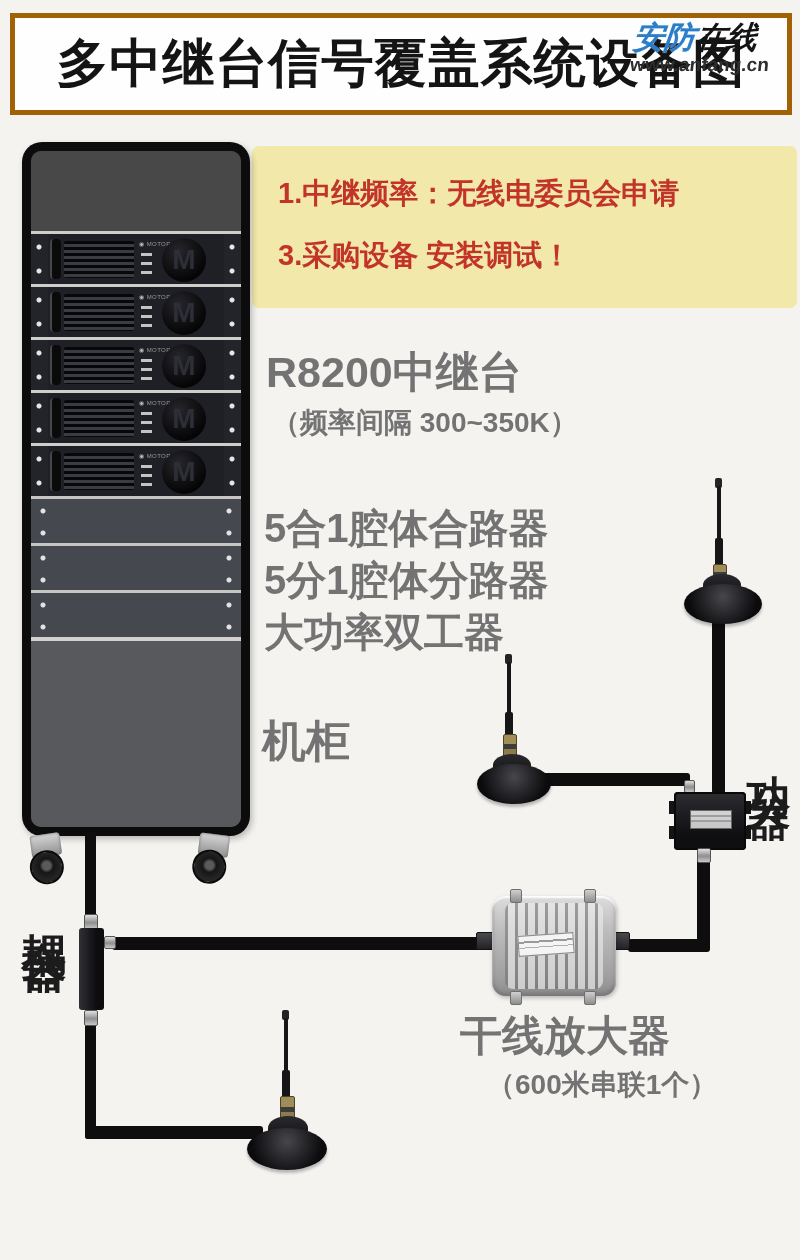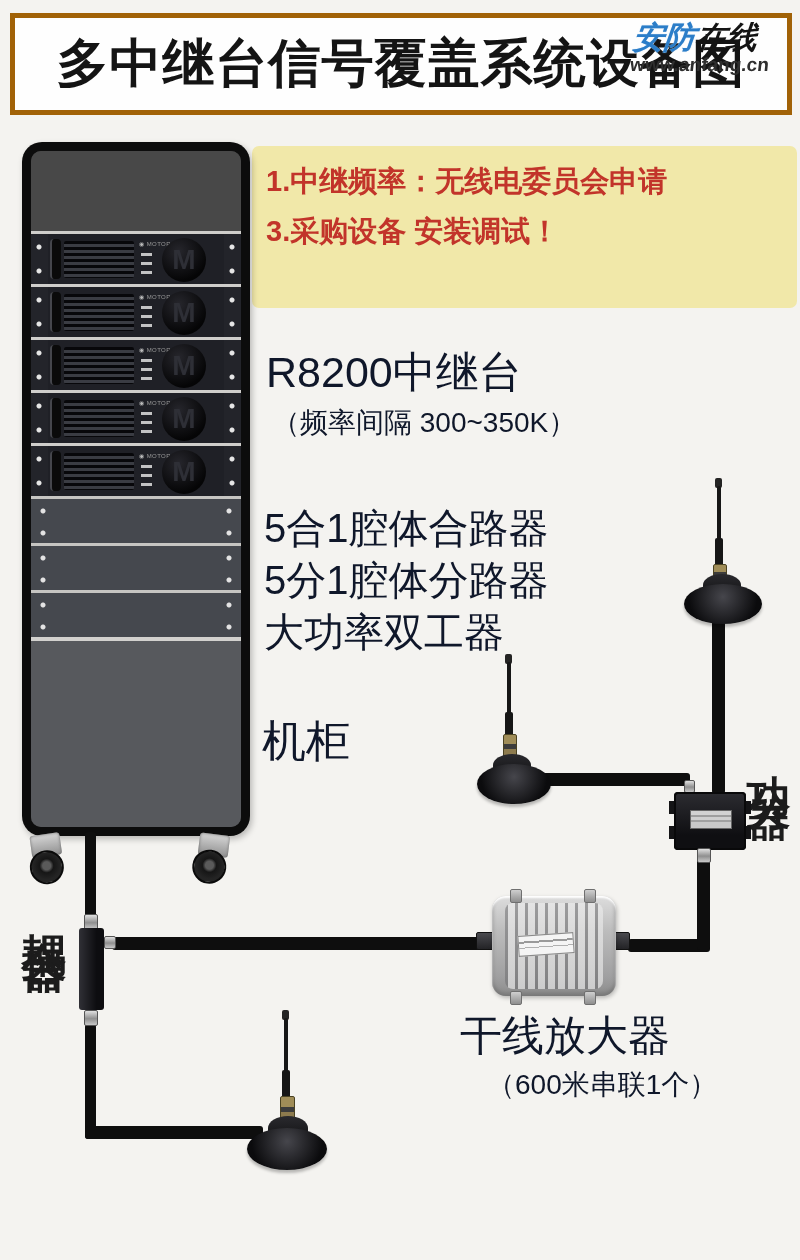--- a/index.html
+++ b/index.html
@@ -24,21 +24,21 @@
   .wm-line1{font-size:31px;font-weight:900;font-style:italic;white-space:nowrap;}
   .wm-blue{color:#2b7dc8;text-shadow:0 0 1px #9cc4e8;}
   .wm-black{color:#141414;}
   .wm-url{font-size:19px;font-weight:700;color:#2e2e2e;letter-spacing:0;}
 
   
   .note-box{
     left:252px;top:146px;width:545px;height:162px;background:#f1e8a9;
     border-radius:7px;box-sizing:border-box;padding:10px 8px 0 14px;
   }
-  .note-box p{margin:0;font-size:29px;line-height:50px;font-weight:900;color:#c2342a;white-space:nowrap;}
+  .note-box p{margin:12px;font-size:29px;line-height:50px;font-weight:900;color:#c2342a;white-space:nowrap;}
 
   
   .cabinet{left:22px;top:142px;width:228px;height:694px;background:#0c0c0c;border-radius:20px;box-shadow:2px 3px 6px rgba(0,0,0,.25);}
   .cab-inner{position:absolute;left:9px;right:9px;top:9px;bottom:9px;background:#3a3a3a;border-radius:10px;overflow:hidden;display:flex;flex-direction:column;}
   .cab-top{height:80px;background:#484848;}
   .unit{height:53px;position:relative;background:#1f2026;border-top:3px solid #cfcecb;box-sizing:border-box;flex:none;}
   .ear{position:absolute;top:0;bottom:0;width:17px;background:
       radial-gradient(circle at 8px 13px,#e6e6e6 2px,rgba(0,0,0,0) 3px),
       radial-gradient(circle at 8px 37px,#e6e6e6 2px,rgba(0,0,0,0) 3px),#23242a;}
   .ear-l{left:0;} .ear-r{right:0;}
@@ -61,21 +61,21 @@
   .cab-bottom{flex:1;background:#57595d;border-top:4px solid #d2d1ce;}
 
   
   .caster{width:40px;height:54px;}
   .caster .fork{position:absolute;top:0;left:5px;width:30px;height:22px;border-radius:3px;
       background:linear-gradient(180deg,#d6d6d6,#8f8f8f);box-shadow:inset 0 0 3px #666;}
   .caster .wheel{position:absolute;top:16px;left:1px;width:30px;height:30px;border-radius:50%;
       background:radial-gradient(circle at 50% 45%,#5a5a5a 4px,#161616 7px,#242424 62%);border:2px solid #0a0a0a;}
 
   
-  .lbl{font-weight:400;color:#0f172a;white-space:nowrap;}
+  .lbl{font-weight:700;color:#737373;white-space:nowrap;}
   .lbl-r8200{left:266px;top:344px;font-size:43px;}
   .lbl-r8200-sub{left:252px;top:404px;font-size:28px;margin-left:20px;}
   .lbl-combiner{left:264px;top:502px;font-size:40px;line-height:52px;}
   .lbl-cabinet{left:262px;top:712px;font-size:44px;}
   .vlabel{writing-mode:vertical-rl;text-orientation:upright;font-weight:900;color:#1c1c1c;}
   .lbl-coupler{left:14px;top:898px;font-size:45px;letter-spacing:8px;}
   .lbl-divider{left:740px;top:740px;font-size:44px;letter-spacing:12px;}
   .lbl-amp{left:460px;top:1008px;font-size:42px;}
   .lbl-amp-sub{left:487px;top:1066px;font-size:28px;}
 

